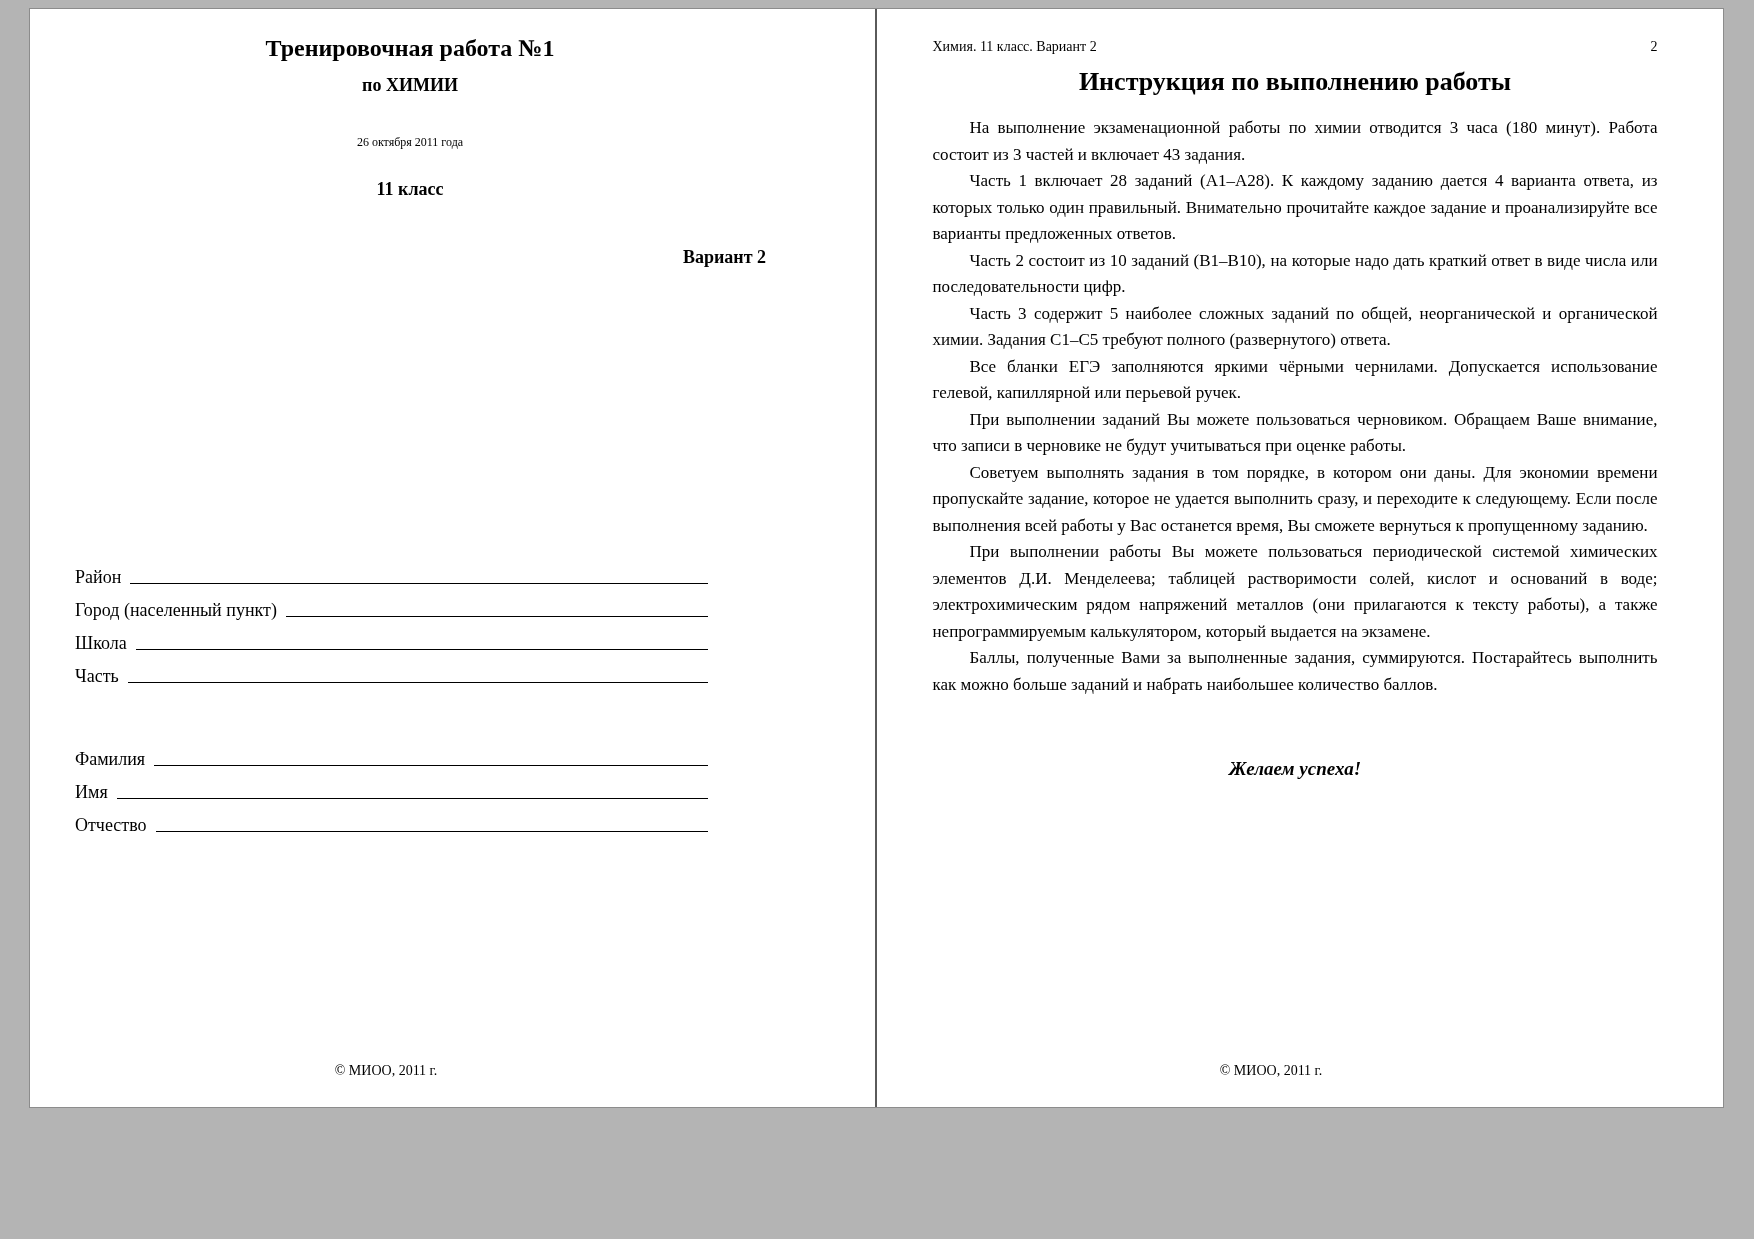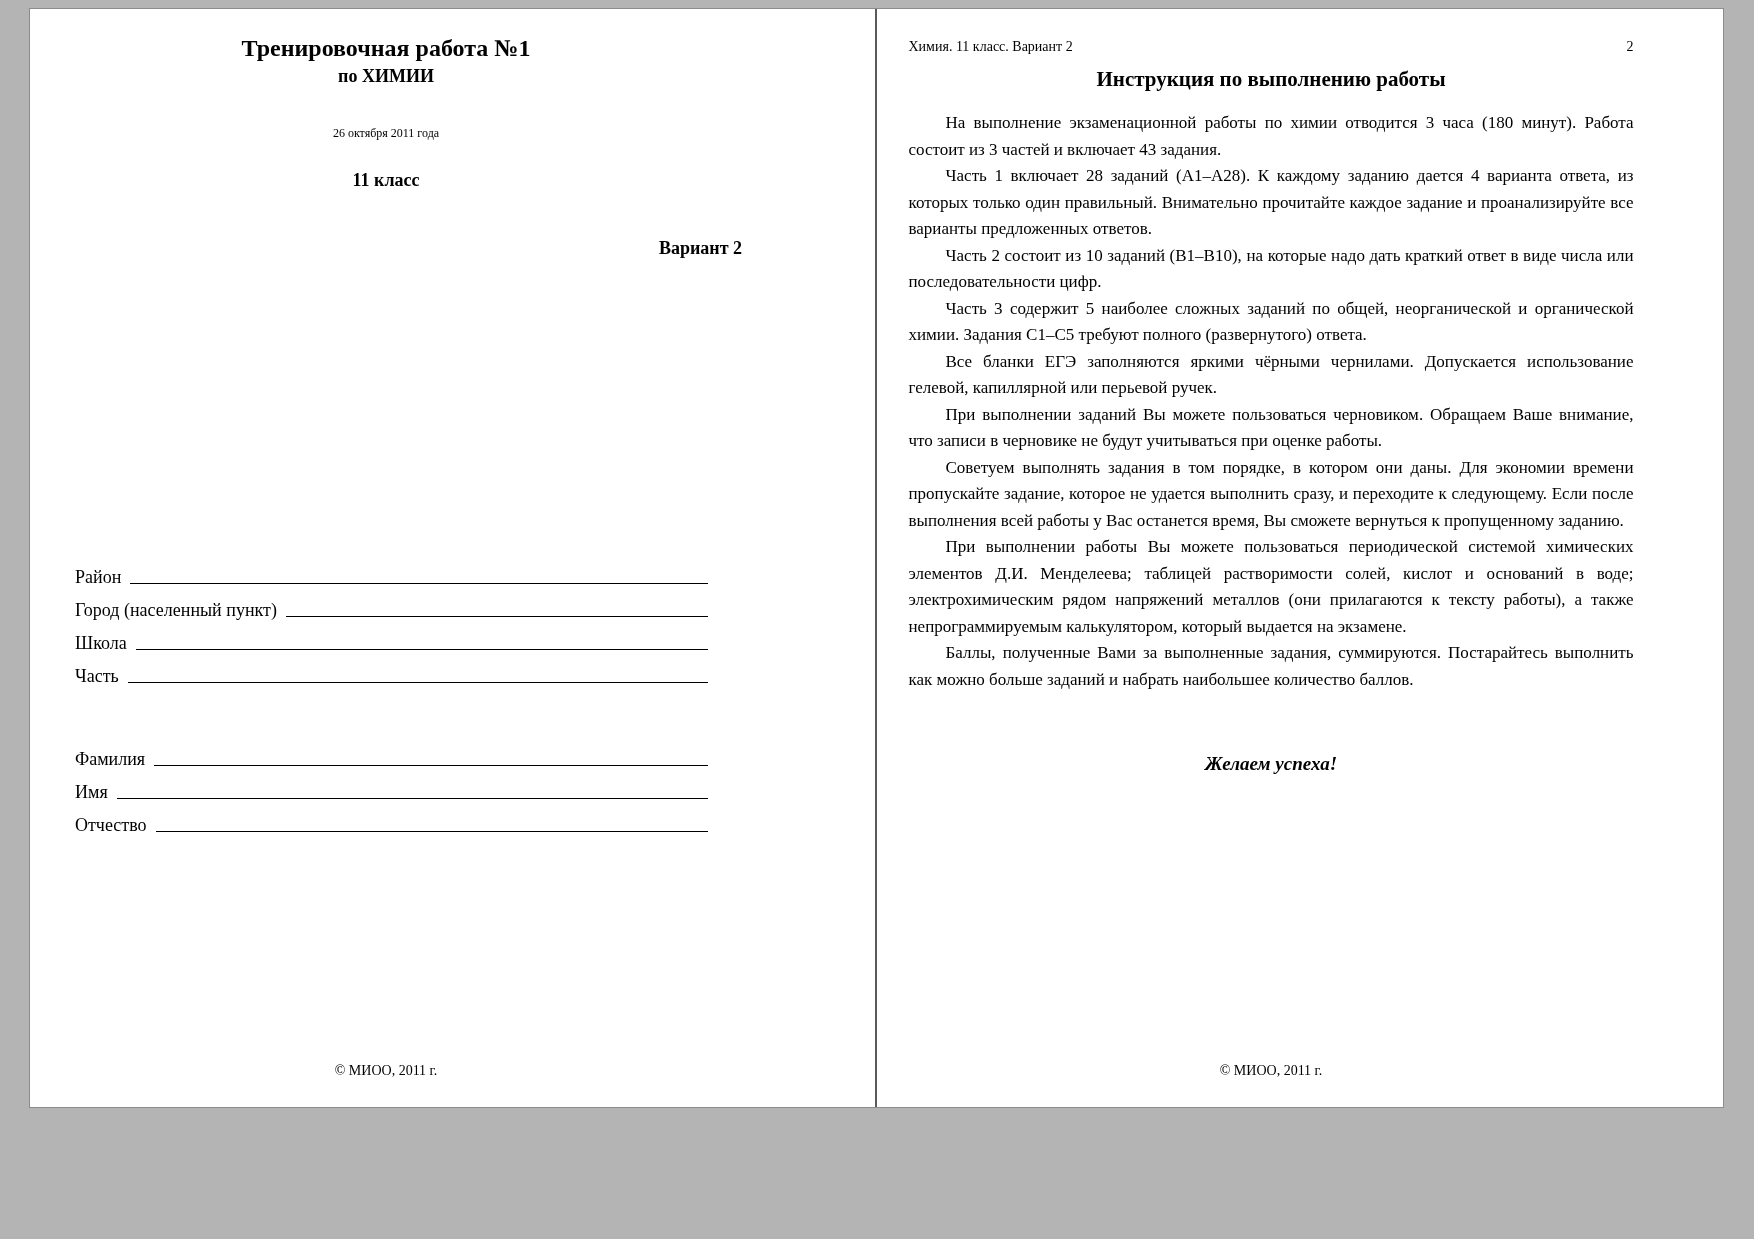--- a/index.html
+++ b/index.html
@@ -20,31 +20,32 @@
     width:1695px;height:1100px;
     background:#ffffff;
     border:1px solid #8c8c8c;
     display:flex;
     box-sizing:border-box;
   }
   .page{
     position:relative;
     flex:1 1 50%;
     box-sizing:border-box;
+    padding-left:24px;
   }
   .page-left{border-right:2px solid #5a5a5a;}
 
   
   .cover-head{
     width:712px;           
     padding-top:26px;
     text-align:center;
   }
   .cover-title{font-size:24px;font-weight:bold;}
-  .cover-subtitle{font-size:18px;font-weight:bold;margin-top:4px;}
+  .cover-subtitle{font-size:18px;font-weight:bold;margin-top:13px;}
   .cover-date{font-size:12px;font-weight:normal;margin-top:39px;}
   .cover-grade{font-size:18px;font-weight:bold;margin-top:29px;}
   .cover-variant{font-size:18px;font-weight:bold;margin-top:47px;text-align:right;}
 
   .form{
     position:absolute;
     top:548px;left:45px;right:167px;
   }
   .form-group2{margin-top:50px;}
   .field-row{
@@ -83,21 +84,21 @@
   }
   .running-head{
     display:flex;
     justify-content:space-between;
     font-size:14px;
     margin-bottom:12px;
   }
   .instr-title{
     text-align:center;
     font-weight:bold;
-    font-size:21px;
+    font-size:26px;
     margin-bottom:18px;
   }
   .content p{
     margin:0;
     font-size:17px;
     line-height:26.5px;
     text-align:justify;
     text-indent:37px;
   }
   .closing{

